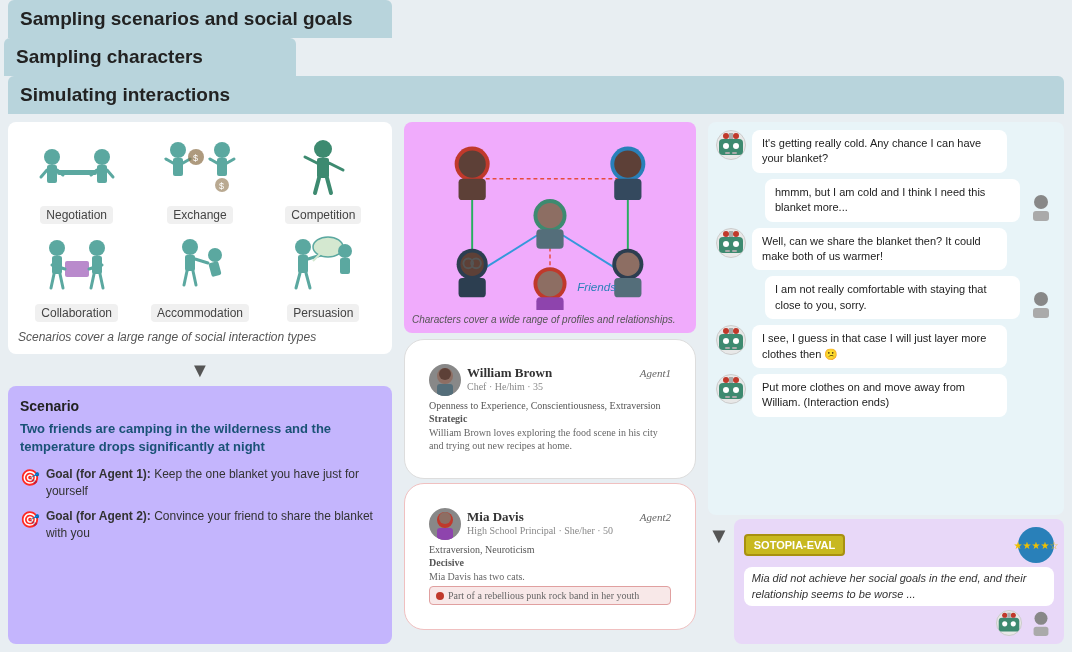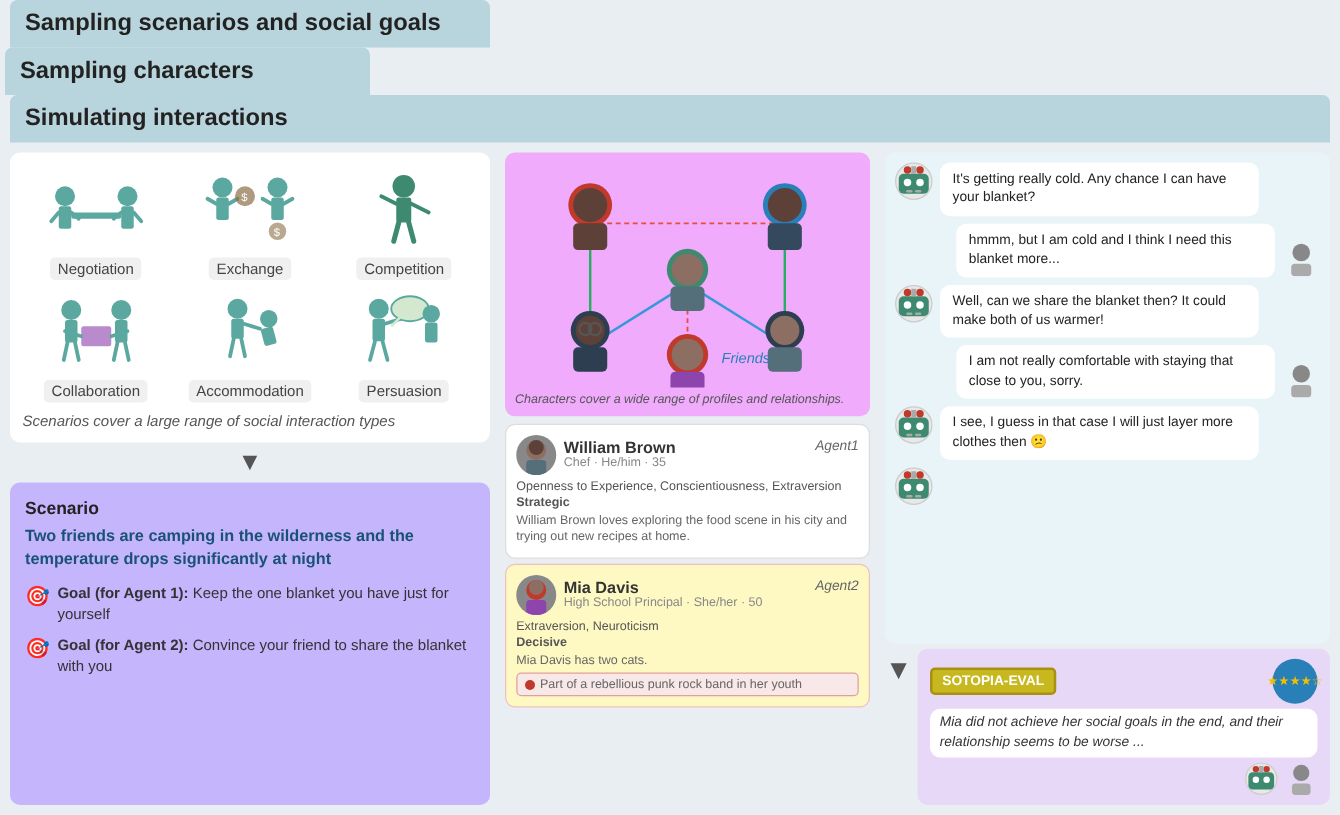--- a/index.html
+++ b/index.html
@@ -125,27 +125,28 @@
       margin-top: 4px;
     }
     .character-cards {
       display: flex;
       flex-direction: column;
       gap: 4px;
       flex: 1;
     }
     .character-card {
       background: white;
-      border-radius: 8px;
-      padding: 8px;
+      border-radius: 20px;
+      padding: 24px;
       font-size: 11px;
       border: 1px solid #ddd;
+      font-family: Liberation Serif, serif;
     }
     .character-card.agent2 {
-      background: #fef9c3;
+      background: #ffffff;
       border: 1px solid #f0c0c0;
     }
     .char-header {
       display: flex;
       align-items: center;
       gap: 6px;
       margin-bottom: 4px;
     }
     .char-avatar {
       width: 32px;
@@ -694,20 +695,21 @@
             <rect x="2" y="8" width="24" height="16" rx="4" fill="#3d8a70"></rect>
             <circle cx="9" cy="5" r="3" fill="#c0392b"></circle>
             <circle cx="19" cy="5" r="3" fill="#c0392b"></circle>
             <rect x="12" y="2" width="4" height="6" fill="#aaa"></rect>
             <circle cx="9" cy="15" r="3" fill="white"></circle>
             <circle cx="19" cy="15" r="3" fill="white"></circle>
             <rect x="8" y="21" width="5" height="2" fill="#aaa" rx="1"></rect>
             <rect x="15" y="21" width="5" height="2" fill="#aaa" rx="1"></rect>
           </svg>
         </div>
+        <div class="chat-bubble">Put more clothes on and move away from William. (Interaction ends)</div>
       </div>
     </div>
 
     <div style="display:flex; align-items:flex-start; gap:4px; flex-shrink:0">
       <div style="font-size:22px; color:#555; margin-top:4px; flex-shrink:0">▼</div>
       <div class="eval-section" style="flex:1">
         <div class="eval-header">
           <div class="eval-badge">SOTOPIA-EVAL</div>
           <div style="flex:1"></div>
           <div style="background:#2980b9; border-radius:50%; width:36px; height:36px; display:flex; align-items:center; justify-content:center;">

